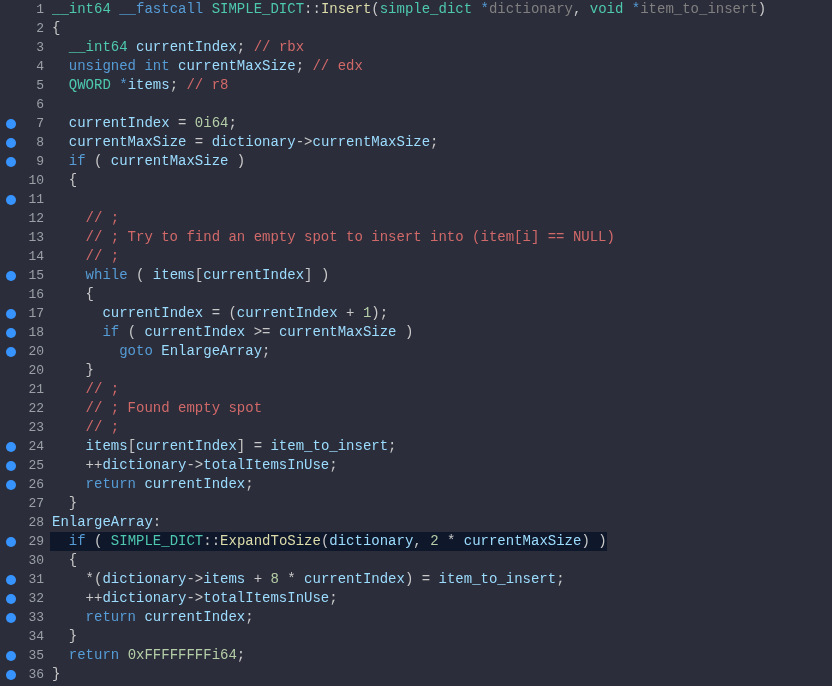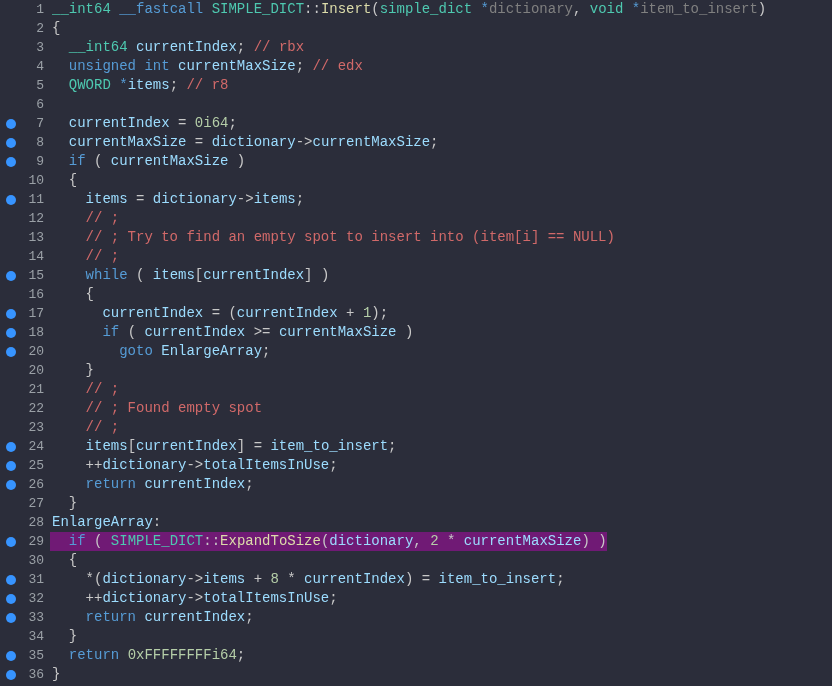--- a/index.html
+++ b/index.html
@@ -39,21 +39,21 @@
     text-align: right;
     color: #9aa0a6;
     padding-right: 6px;
     font-size: 13px;
   }
   .code {
     white-space: pre;
     padding-left: 2px;
   }
   .hl {
-    background: #701a75;
+    background: #0f172a;
   }
   
   .t-type   { color: #4ec9b0; }  
   .t-kw     { color: #569cd6; font-family: Liberation Mono, monospace; }  
   .t-func   { color: #dcdcaa; }  
   .t-ident  { color: #9cdcfe; }  
   .t-mod    { color: #569cd6; }  
   .t-comm   { color: #d16969; text-align: center; }  
   .t-num    { color: #b5cea8; }  
   .t-punc   { color: #c8c8c8; }  
@@ -118,21 +118,20 @@
     <div class="line">
       <div class="bp-col"></div>
       <div class="ln-col">10</div>
       <div class="code"><span class="t-punc">  {</span></div>
     </div>
     <div class="line">
       <div class="bp-col">
         <div class="bp"></div>
       </div>
       <div class="ln-col">11</div>
-      <div class="code"><span class="t-punc">    </span><span class="t-ident">items</span><span class="t-punc"> = </span><span class="t-ident">dictionary</span><span class="t-punc">-&gt;</span><span class="t-ident">items</span><span class="t-punc">;</span></div>
     </div>
     <div class="line">
       <div class="bp-col"></div>
       <div class="ln-col">12</div>
       <div class="code"><span class="t-punc">    </span><span class="t-comm">// ;</span></div>
     </div>
     <div class="line">
       <div class="bp-col"></div>
       <div class="ln-col">13</div>
       <div class="code"><span class="t-punc">    </span><span class="t-comm">// ; Try to find an empty spot to insert into (item[i] == NULL)</span></div>

